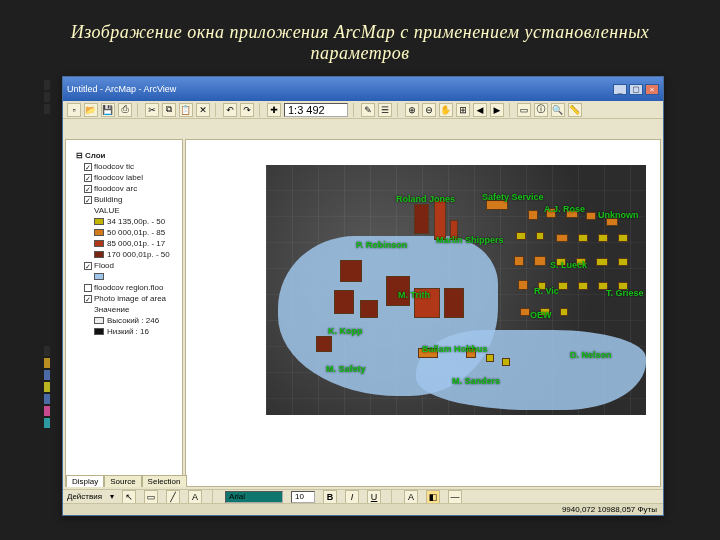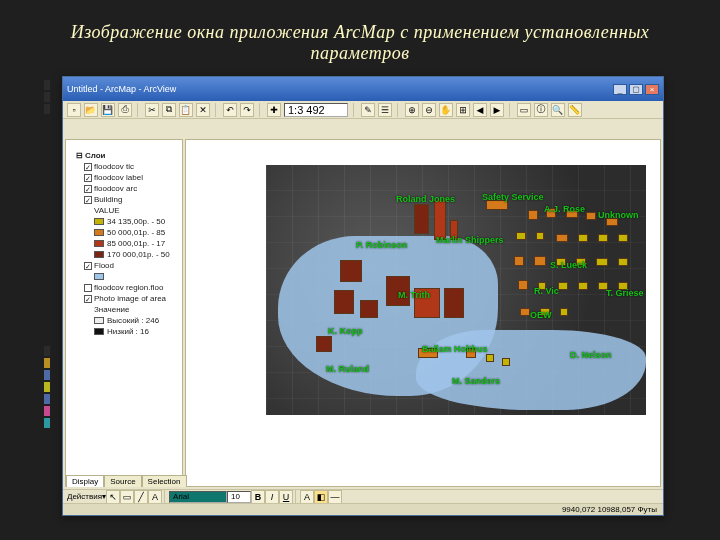--- a/index.html
+++ b/index.html
@@ -39,21 +39,21 @@
   .aerial { position:absolute; left:80px; top:25px; width:380px; height:250px; background:
      linear-gradient(90deg, rgba(255,255,255,.06) 1px, transparent 1px) 0 0/26px 26px,
      linear-gradient(0deg, rgba(255,255,255,.04) 1px, transparent 1px) 0 0/26px 26px,
      radial-gradient(circle at 30% 40%, #5a5a5a, #2c2c2c 70%);
   }
   .flood { position:absolute; background:#a0c5eb; opacity:.85; }
   .bldg { position:absolute; border:1px solid #5a371a; }
   .lbl { position:absolute; color:#16c016; font-weight:bold; font-size:9px; white-space:nowrap; text-shadow:0 0 2px #000; }
 
   
-  .bottombar { position:absolute; bottom:12px; left:0; right:0; height:14px; background:#e7e4cb; border-top:1px solid #c7c2a0; display:flex; align-items:center; gap:0; padding:0 4px; font-size:8px; }
+  .bottombar { position:absolute; bottom:12px; left:0; right:0; height:14px; background:#e7e4cb; border-top:1px solid #c7c2a0; display:flex; align-items:center; gap:8px; padding:0 4px; font-size:8px; }
   .fontbox { width:58px; height:12px; border:1px inset #aaa; background:#0f766e; padding:0 3px; line-height:10px; }
   .numbox { width:24px; height:12px; border:1px inset #aaa; background:#fff; padding:0 3px; line-height:10px; }
   .status { position:absolute; bottom:0; left:0; right:0; height:12px; background:#dedabd; border-top:1px solid #c7c2a0; text-align:right; padding:0 6px; font-size:8px; line-height:12px; }
 </style>
 </head>
 <body>
 
 <div class="slide-title">Изображение окна приложения ArcMap с применением установленных параметров</div>
 
 <div class="side-bars">
@@ -185,21 +185,21 @@
         <div class="lbl" style="left: 296px; top: 52px;">Safety Service</div>
         <div class="lbl" style="left: 358px; top: 64px;">A.J. Rose</div>
         <div class="lbl" style="left: 412px; top: 70px;">Unknown</div>
         <div class="lbl" style="left: 168px; top: 150px; margin-left: 44px;">M. Trith</div>
         <div class="lbl" style="left: 364px; top: 120px;">S. Lueck</div>
         <div class="lbl" style="left: 348px; top: 146px;">R. Vic</div>
         <div class="lbl" style="left: 344px; top: 170px;">OEW</div>
         <div class="lbl" style="left: 420px; top: 148px;">T. Griese</div>
         <div class="lbl" style="left: 142px; top: 186px;">K. Kopp</div>
         <div class="lbl" style="left: 236px; top: 204px;">Ballam Holthus</div>
-        <div class="lbl" style="left: 140px; top: 224px;">M. Ruland</div>
+        <div class="lbl" style="left: 140px; top: 224px;">M. Safety</div>
         <div class="lbl" style="left: 266px; top: 236px;">M. Sanders</div>
         <div class="lbl" style="left: 384px; top: 210px;">D. Nelson</div>
       </div>
   </div>
 
   <div class="toc-tabs" id="toc-tabs">
       <div class="toc-tab active">Display</div>
       <div class="toc-tab">Source</div>
       <div class="toc-tab">Selection</div>
     </div>

